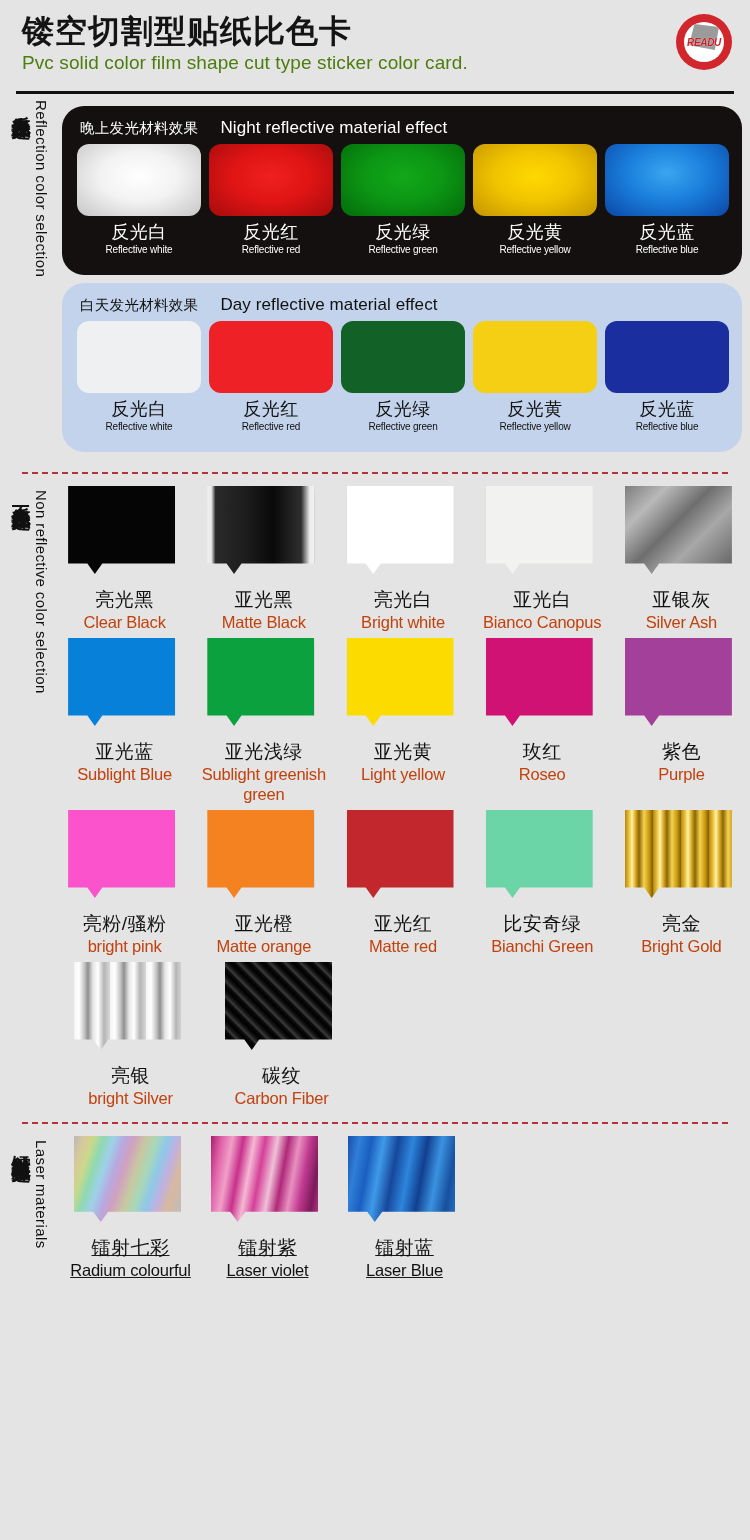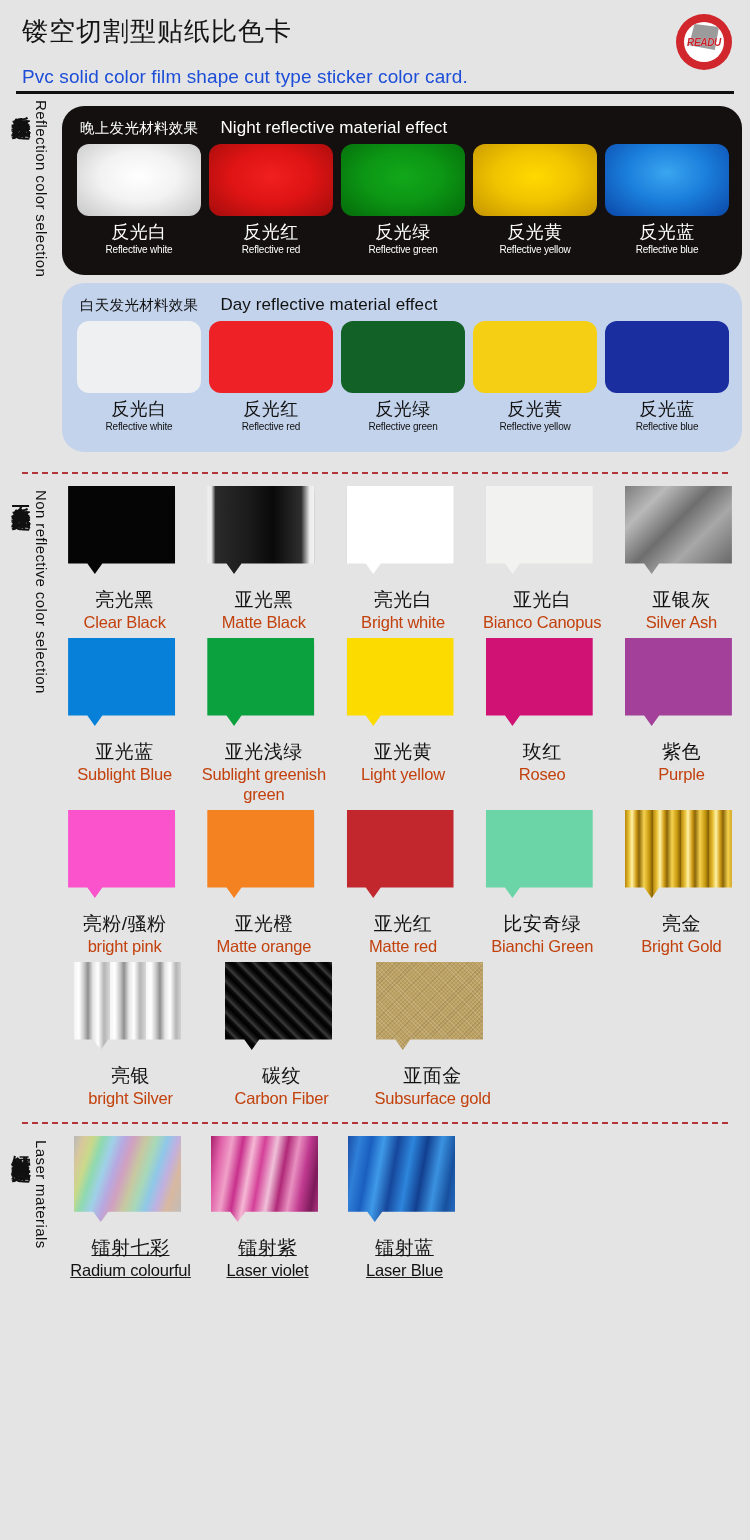--- a/index.html
+++ b/index.html
@@ -9,26 +9,26 @@
     font-family: "Liberation Sans", "DejaVu Sans", sans-serif;
     color: #1a1a1a;
     overflow: hidden;
     position: relative;
   }
   .page { width: 750px; height: 1540px; position: relative; }
 
   
   .header { position: relative; height: 96px; padding: 14px 0 0 22px; }
   .header-title {
-    font-size: 26px; font-weight: 400; letter-spacing: 1px;
+    font-size: 32px; font-weight: 700; letter-spacing: 1px;
     line-height: 34px; color: #141414;
   }
   .header-sub {
-    font-size: 19px; font-weight: 400; color: #1d4ed8;
-    line-height: 26px; margin-top: 16px; letter-spacing: .1px;
+    font-size: 19px; font-weight: 400; color: #4d7c0f;
+    line-height: 26px; margin-top: 2px; letter-spacing: .1px;
   }
   .header-rule {
     position: absolute; left: 16px; right: 16px; bottom: 2px;
     height: 3px; background: #111;
   }
   .logo {
     position: absolute; right: 18px; top: 14px;
     width: 56px; height: 56px; border-radius: 50%;
     background: #d0262c;
     display: flex; align-items: center; justify-content: center;
@@ -424,27 +424,20 @@
           <div class="cn">亮银</div>
           <div class="en">bright Silver</div>
         </div>
         <div class="cell">
           <div class="chip-holder">
             <div class="chip tex-carbon"></div>
           </div>
           <div class="cn">碳纹</div>
           <div class="en">Carbon Fiber</div>
         </div>
-        <div class="cell">
-          <div class="chip-holder">
-            <div class="chip tex-subgold"></div>
-          </div>
-          <div class="cn">亚面金</div>
-          <div class="en">Subsurface gold</div>
-        </div>
       </div>
 
     </div>
   </div>
 
   <div class="divider"></div>
 
   <div class="section">
     <div class="side-label">
       <div class="vtext">镭射类材料颜色选择</div>

